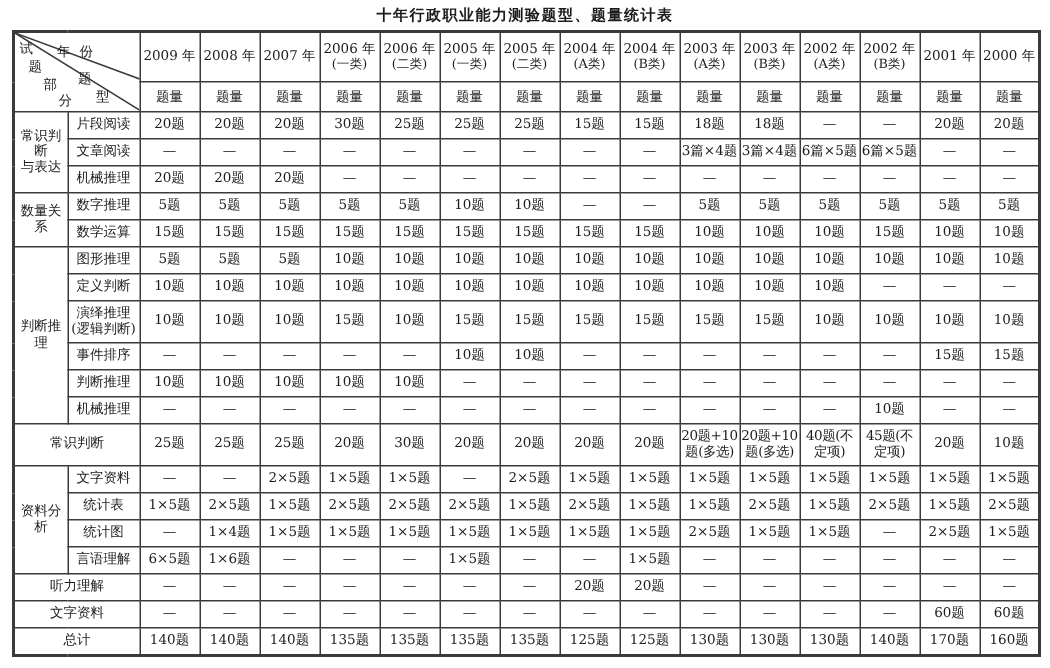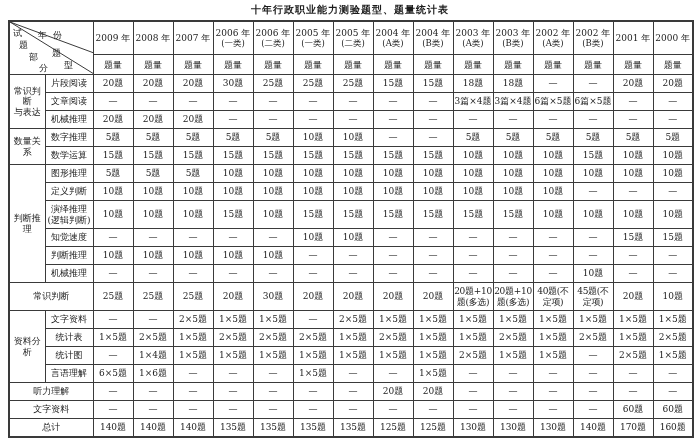--- a/index.html
+++ b/index.html
@@ -300,21 +300,21 @@
         <td>15题</td>
         <td>15题</td>
         <td>15题</td>
         <td>15题</td>
         <td>10题</td>
         <td>10题</td>
         <td>10题</td>
         <td>10题</td>
       </tr>
       <tr>
-        <td class="rowlabel">知觉速度</td>
+        <td class="rowlabel">事件排序</td>
         <td class="dash">—</td>
         <td class="dash">—</td>
         <td class="dash">—</td>
         <td class="dash">—</td>
         <td class="dash">—</td>
         <td>10题</td>
         <td>10题</td>
         <td class="dash">—</td>
         <td class="dash">—</td>
         <td class="dash">—</td>

